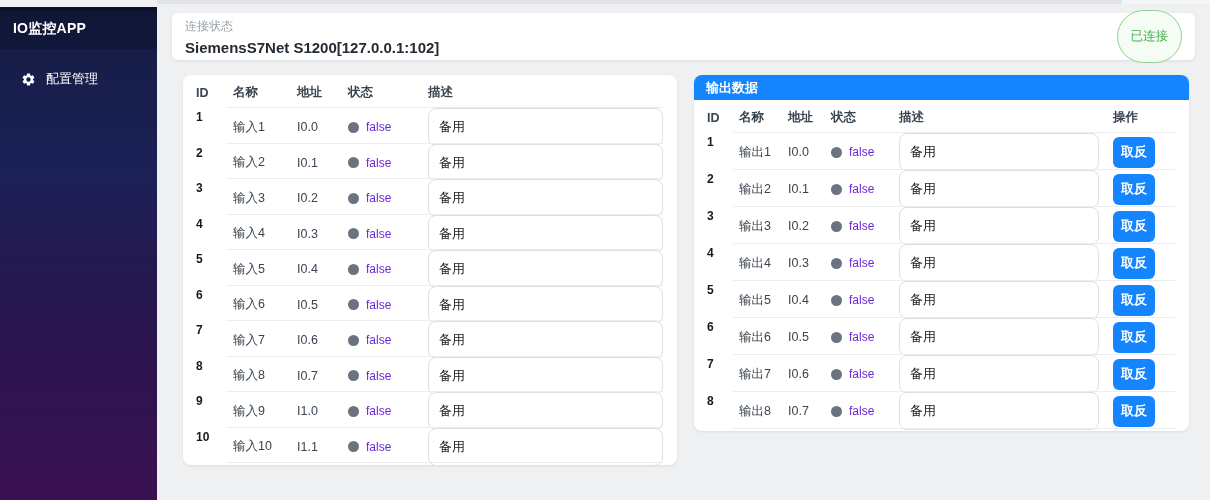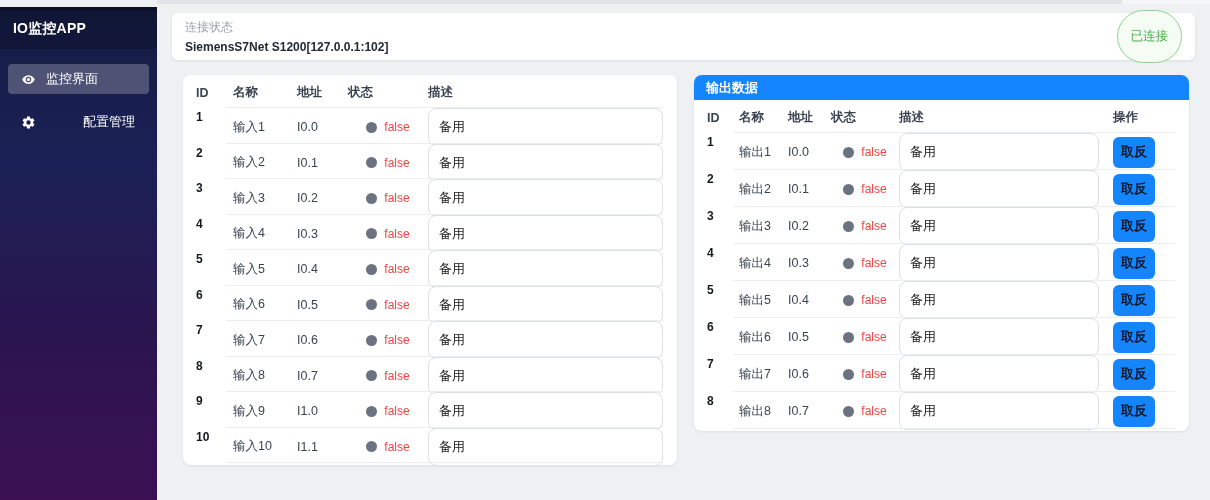--- a/index.html
+++ b/index.html
@@ -21,64 +21,56 @@
   .menu-item svg { width:15px; height:15px; fill:#fff; }
 
   
   .content { position:absolute; left:157px; top:0; right:0; bottom:0; padding:13px 15px; }
   .top-edge { position:absolute; top:0; left:0; right:0; height:4px;
     background:linear-gradient(to right,#e2e3e6 0,#e2e3e6 965px,#f5f6f8 965px); }
 
   .conn-card { background:#fff; border-radius:6px; box-shadow:0 1px 3px rgba(0,0,0,0.08);
     height:47px; padding:7px 13px; display:flex; justify-content:space-between; align-items:center; }
   .conn-left .conn-label { font-size:12px; color:#98a1ab; margin-bottom:4px; }
-  .conn-left .conn-value { font-size:12px; font-weight:bold; color:#242a33; }
+  .conn-left .conn-value { font-size:15px; font-weight:bold; color:#242a33; }
   .badge { border:1px solid #90d193; color:#4caf50; background:#f4fcf4; font-size:12.5px;
     padding:17px 13px; border-radius:999px; white-space:nowrap; }
 
   .panels { display:flex; gap:17px; margin:15px 0 0 11px; align-items:flex-start; }
   .panel { background:#fff; border-radius:8px; box-shadow:0 1px 3px rgba(0,0,0,0.08); }
   .panel.input  { width:494px; --cols:37px 64px 51px 80px 1fr;       --row-h:35.5px; --sep-left:30px; }
   .panel.output { width:495px; --cols:32px 49px 43px 68px 214px 1fr; --row-h:37px;   --sep-left:26px; }
   .panel-header { background:var(--accent,#1485fd); color:#fff; font-weight:bold; font-size:13px;
     height:25px; line-height:25px; padding:0 12px; border-radius:8px 8px 0 0; }
   .panel-body { padding:2px 12px 2px 13px; }
 
   .thead, .row { display:grid; grid-template-columns:var(--cols); align-items:center; position:relative; }
   .thead { height:31px; font-size:12.5px; font-weight:bold; color:#15181d; }
   .row { height:var(--row-h); }
   .thead::after, .row::after { content:""; position:absolute; left:var(--sep-left); right:2px;
     bottom:0; border-bottom:1px solid #ebedef; }
   .cell { font-size:12.5px; color:#3a4450; }
   .cell.id { align-self:start; padding-top:2px; font-size:12px; font-weight:bold; color:#14181f; }
-  .cell.status { display:flex; align-items:center; gap:7px; font-size:12px; color:#ef4444;justify-content:center; }
+  .cell.status { display:flex; align-items:center; gap:7px; font-size:12px; color:#6d28d9; }
   .dot { width:11px; height:11px; border-radius:50%; background:var(--dot,#6b7280); flex:none; }
   .cell.desc input { width:calc(100% - 2px); height:38px; border:1px solid #dcdfe3; border-radius:8px;
     padding:0 10px; font-size:13px; color:#222; outline:none; background:#fff;
     font-family:"Liberation Sans","DejaVu Sans",sans-serif; }
   .panel.output .cell.desc input { width:200px; }
-  .invert-btn { width:42px; height:31px; background:var(--accent,#1485fd); border:none; color:#0f172a;
+  .invert-btn { width:42px; height:31px; background:var(--accent,#1485fd); border:none; color:#ffffff;
     font-size:13px; font-weight:bold; border-radius:6px; cursor:pointer;
     font-family:"Liberation Sans","DejaVu Sans",sans-serif; }
 </style>
 </head>
 <body>
 
 <div class="sidebar">
   <div class="sidebar-top-strip"></div>
   <div class="sidebar-title">IO监控APP</div>
   <div class="menu">
-    <div class="menu-item active">
-      <span class="micon">
-        <svg viewBox="0 0 24 24">
-            <path d="M12 5c-5.5 0-9.3 4.6-10 7 .7 2.4 4.5 7 10 7s9.3-4.6 10-7c-.7-2.4-4.5-7-10-7zm0 11.5A4.5 4.5 0 1 1 16.5 12 4.5 4.5 0 0 1 12 16.5zm0-7A2.5 2.5 0 1 0 14.5 12 2.5 2.5 0 0 0 12 9.5z"></path>
-          </svg>
-      </span>
-      <span>监控界面</span>
-    </div>
     <div class="menu-item">
       <span class="micon">
         <svg viewBox="0 0 24 24">
             <path d="M19.14 12.94a7.07 7.07 0 0 0 .05-.94 7.07 7.07 0 0 0-.05-.94l2.03-1.58a.5.5 0 0 0 .12-.64l-1.92-3.32a.5.5 0 0 0-.61-.22l-2.39.96a7.3 7.3 0 0 0-1.62-.94l-.36-2.54a.5.5 0 0 0-.5-.42h-3.84a.5.5 0 0 0-.5.42l-.36 2.54c-.59.24-1.13.56-1.62.94l-2.39-.96a.5.5 0 0 0-.61.22L2.65 8.84a.5.5 0 0 0 .12.64l2.03 1.58a7.07 7.07 0 0 0 0 1.88l-2.03 1.58a.5.5 0 0 0-.12.64l1.92 3.32c.14.24.42.34.61.22l2.39-.96c.49.38 1.03.7 1.62.94l.36 2.54a.5.5 0 0 0 .5.42h3.84a.5.5 0 0 0 .5-.42l.36-2.54a7.3 7.3 0 0 0 1.62-.94l2.39.96c.24.1.5 0 .61-.22l1.92-3.32a.5.5 0 0 0-.12-.64zM12 15.5A3.5 3.5 0 1 1 15.5 12 3.5 3.5 0 0 1 12 15.5z"></path>
           </svg>
       </span>
       <span>配置管理</span>
     </div>
   </div>
 </div>

